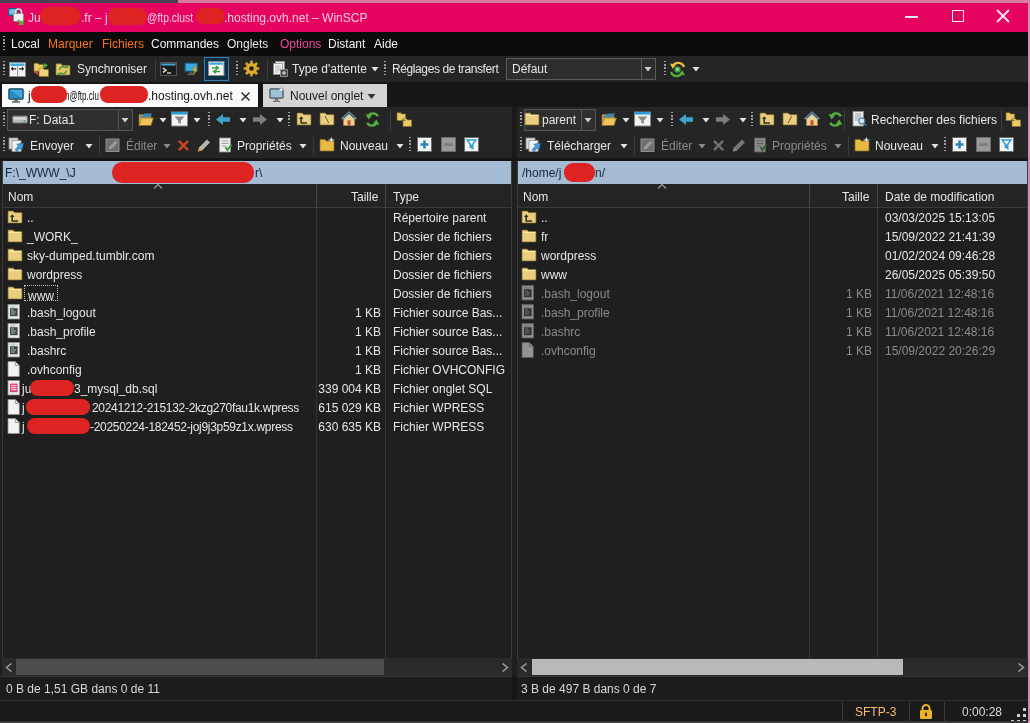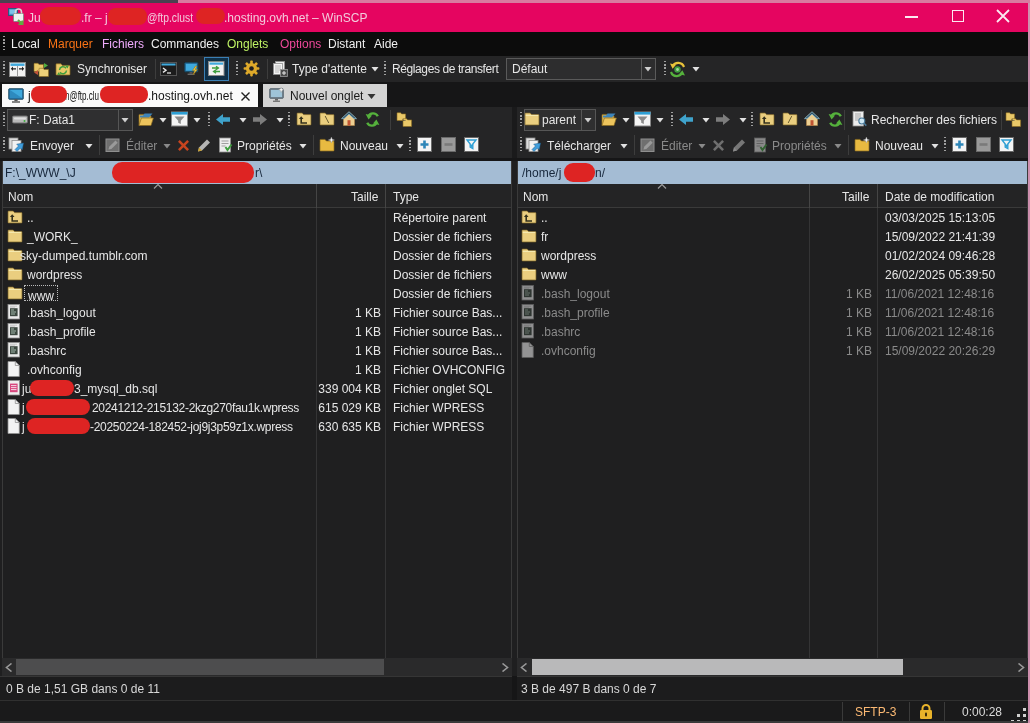--- a/index.html
+++ b/index.html
@@ -32,23 +32,23 @@
 <div class="ab" style="left:196px;top:8px;width:29px;height:16px;background:#de2423;border-radius:8px"></div>
 <div class="ab" style="left:905px;top:16px;width:13px;height:2px;background:#fbe9f1"></div>
 <div class="ab" style="left:952px;top:10px;width:12px;height:12px;border:1.5px solid #fbe9f1"></div>
 <svg class="ab" style="left:996px;top:9px" width="14" height="14" viewBox="0 0 14 14">
       <path d="M1 1 L13 13 M13 1 L1 13" stroke="#fbe9f1" stroke-width="1.8"></path>
     </svg>
 <div class="ab" style="left:0;top:32px;width:1030px;height:24px;background:#0c0c0c"></div>
 <div class="ab" style="left:3px;top:36px;width:2px;height:16px;background-image:repeating-linear-gradient(#a0a0a0 0 1.5px,transparent 1.5px 3.2px)"></div>
 <div class="ab t" style="left:11px;top:37px;color:#f0f0f0">Local</div>
 <div class="ab t" style="left:48px;top:37px;color:#f97316">Marquer</div>
-<div class="ab t" style="left:102px;top:37px;color:#f0abfc">Fichiers</div>
+<div class="ab t" style="left:102px;top:37px;color:#f97316">Fichiers</div>
 <div class="ab t" style="left:151px;top:37px;color:#f0f0f0">Commandes</div>
-<div class="ab t" style="left:227px;top:37px;color:#bef264">Onglets</div>
+<div class="ab t" style="left:227px;top:37px;color:#e5e5e5">Onglets</div>
 <div class="ab t" style="left:280px;top:37px;color:#ec4899">Options</div>
 <div class="ab t" style="left:328px;top:37px;color:#f0f0f0">Distant</div>
 <div class="ab t" style="left:374px;top:37px;color:#f0f0f0">Aide</div>
 <div class="ab" style="left:0;top:56px;width:1030px;height:26px;background:#252526"></div>
 <div class="ab" style="left:3px;top:61px;width:2px;height:16px;background-image:repeating-linear-gradient(#a0a0a0 0 1.5px,transparent 1.5px 3.2px)"></div>
 <svg class="ab" style="left:9px;top:62px" width="17" height="15" viewBox="0 0 17 15">
       <rect x="0.5" y="0.5" width="16" height="14" fill="#f2f2f2" stroke="#888"></rect>
       <rect x="1.5" y="1.5" width="14" height="2.4" fill="#3fa9dd"></rect>
       <rect x="8" y="4" width="1" height="10.5" fill="#999"></rect>
       <path d="M7 9.5 L4 9.5 L4 7.8 L1.8 10 L4 12.2 L4 10.8 L7 10.8 Z" fill="#222" transform="translate(0,-3.2)"></path>
@@ -474,21 +474,21 @@
 <svg class="ab" style="left:7px;top:228px" width="16" height="16" viewBox="0 0 16 16">
       <path d="M1 4 L1 2.6 Q1 2 1.6 2 H6.2 L7.6 3.6 H14.4 Q15 3.6 15 4.2 V13.4 Q15 14 14.4 14 H1.6 Q1 14 1 13.4 Z" fill="#eace7f" stroke="#7a6226" stroke-width="0.7"></path>
       <path d="M1.8 4.4 H14.2" stroke="#f7ecb4" stroke-width="1"></path>
     </svg>
 <div class="ab t" style="left:27px;top:230px">_WORK_</div>
 <div class="ab t" style="left:393px;top:230px">Dossier de fichiers</div>
 <svg class="ab" style="left:7px;top:247px" width="16" height="16" viewBox="0 0 16 16">
       <path d="M1 4 L1 2.6 Q1 2 1.6 2 H6.2 L7.6 3.6 H14.4 Q15 3.6 15 4.2 V13.4 Q15 14 14.4 14 H1.6 Q1 14 1 13.4 Z" fill="#eace7f" stroke="#7a6226" stroke-width="0.7"></path>
       <path d="M1.8 4.4 H14.2" stroke="#f7ecb4" stroke-width="1"></path>
     </svg>
-<div class="ab t" style="left:20px;top:249px">sky-dumped.tumblr.com</div>
+<div class="ab t" style="left:27px;top:249px">sky-dumped.tumblr.com</div>
 <div class="ab t" style="left:393px;top:249px">Dossier de fichiers</div>
 <svg class="ab" style="left:7px;top:266px" width="16" height="16" viewBox="0 0 16 16">
       <path d="M1 4 L1 2.6 Q1 2 1.6 2 H6.2 L7.6 3.6 H14.4 Q15 3.6 15 4.2 V13.4 Q15 14 14.4 14 H1.6 Q1 14 1 13.4 Z" fill="#eace7f" stroke="#7a6226" stroke-width="0.7"></path>
       <path d="M1.8 4.4 H14.2" stroke="#f7ecb4" stroke-width="1"></path>
     </svg>
 <div class="ab t" style="left:27px;top:268px">wordpress</div>
 <div class="ab t" style="left:393px;top:268px">Dossier de fichiers</div>
 <svg class="ab" style="left:7px;top:285px" width="16" height="16" viewBox="0 0 16 16">
       <path d="M1 4 L1 2.6 Q1 2 1.6 2 H6.2 L7.6 3.6 H14.4 Q15 3.6 15 4.2 V13.4 Q15 14 14.4 14 H1.6 Q1 14 1 13.4 Z" fill="#eace7f" stroke="#7a6226" stroke-width="0.7"></path>
       <path d="M1.8 4.4 H14.2" stroke="#f7ecb4" stroke-width="1"></path>
@@ -586,21 +586,21 @@
       <path d="M1 4 L1 2.6 Q1 2 1.6 2 H6.2 L7.6 3.6 H14.4 Q15 3.6 15 4.2 V13.4 Q15 14 14.4 14 H1.6 Q1 14 1 13.4 Z" fill="#eace7f" stroke="#7a6226" stroke-width="0.7"></path>
       <path d="M1.8 4.4 H14.2" stroke="#f7ecb4" stroke-width="1"></path>
     </svg>
 <div class="ab t" style="left:541px;top:249px">wordpress</div>
 <div class="ab t" style="left:885px;top:249px">01/02/2024 09:46:28</div>
 <svg class="ab" style="left:521px;top:266px" width="16" height="16" viewBox="0 0 16 16">
       <path d="M1 4 L1 2.6 Q1 2 1.6 2 H6.2 L7.6 3.6 H14.4 Q15 3.6 15 4.2 V13.4 Q15 14 14.4 14 H1.6 Q1 14 1 13.4 Z" fill="#eace7f" stroke="#7a6226" stroke-width="0.7"></path>
       <path d="M1.8 4.4 H14.2" stroke="#f7ecb4" stroke-width="1"></path>
     </svg>
 <div class="ab t" style="left:541px;top:268px">www</div>
-<div class="ab t" style="left:885px;top:268px">26/02/2025 05:39:50</div>
+<div class="ab t" style="left:885px;top:268px">26/05/2025 05:39:50</div>
 <svg class="ab" style="left:521px;top:285px" width="14" height="16" viewBox="0 0 14 16">
       <g opacity="0.55">
         <rect x="1" y="0.5" width="11.5" height="14.5" fill="#ececec" stroke="#8f8f8f" stroke-width="0.8"></rect>
         <rect x="3" y="4.2" width="7.6" height="8" fill="#3c4840"></rect>
         <path d="M4 6 h3 M4 8 h5 M4 10 h4" stroke="#bcd6c8" stroke-width="0.8"></path>
         <path d="M3 2.2 h7 M3 3.2 h5" stroke="#b9b9b9" stroke-width="0.7"></path>
       </g>
     </svg>
 <div class="ab td" style="left:541px;top:287px">.bash_logout</div>
 <div class="ab td" style="right:158px;top:287px">1 KB</div>

